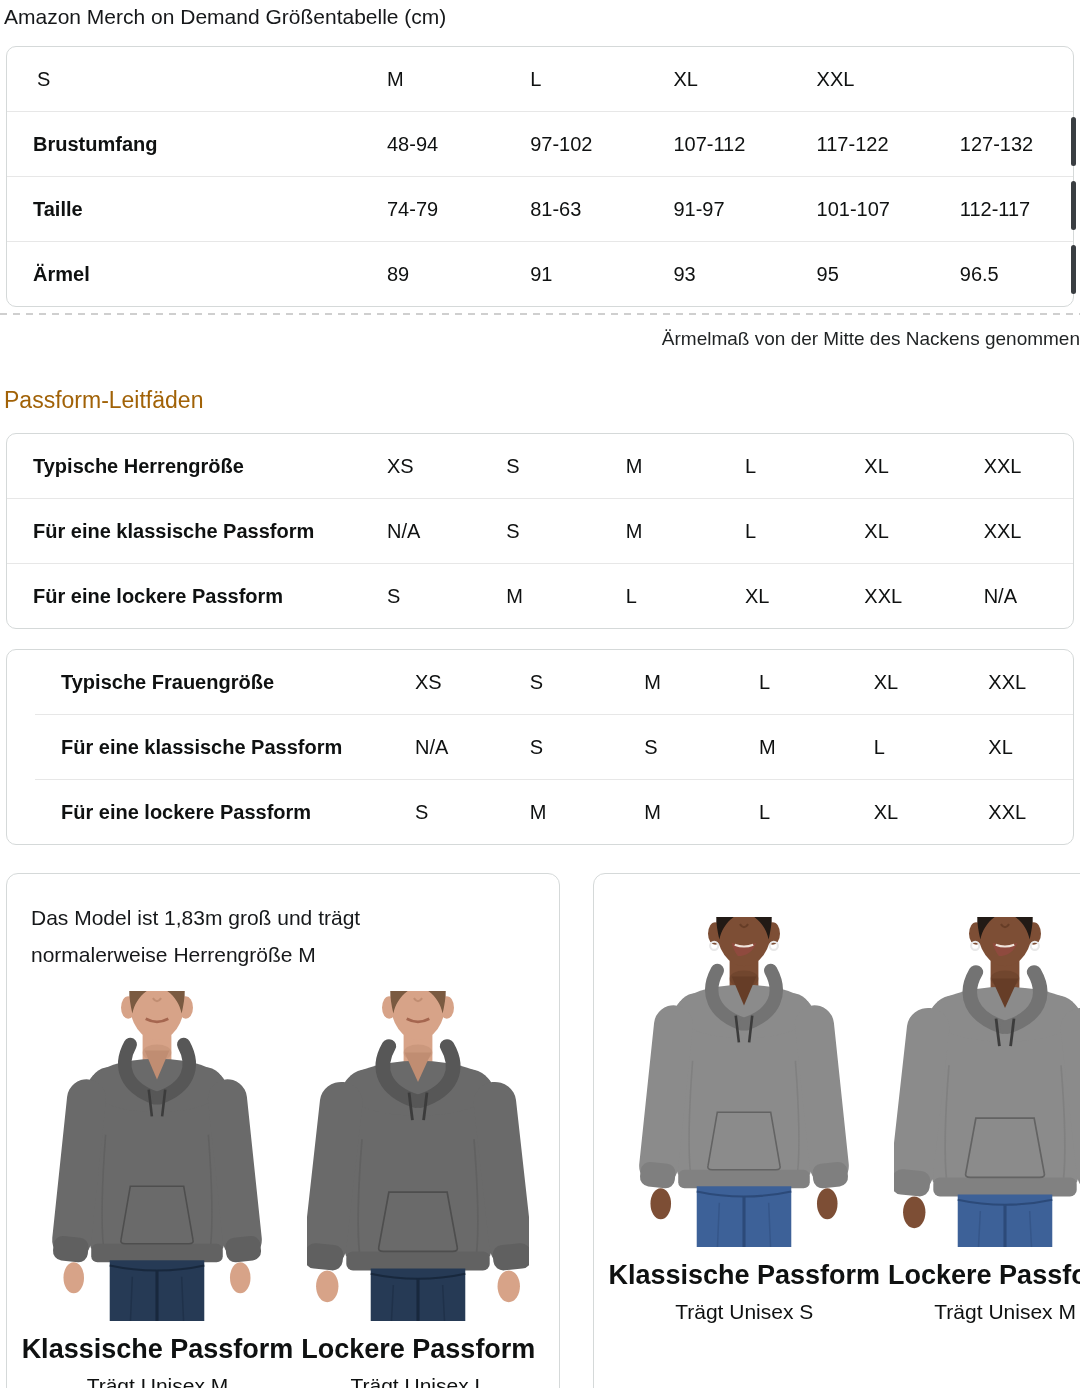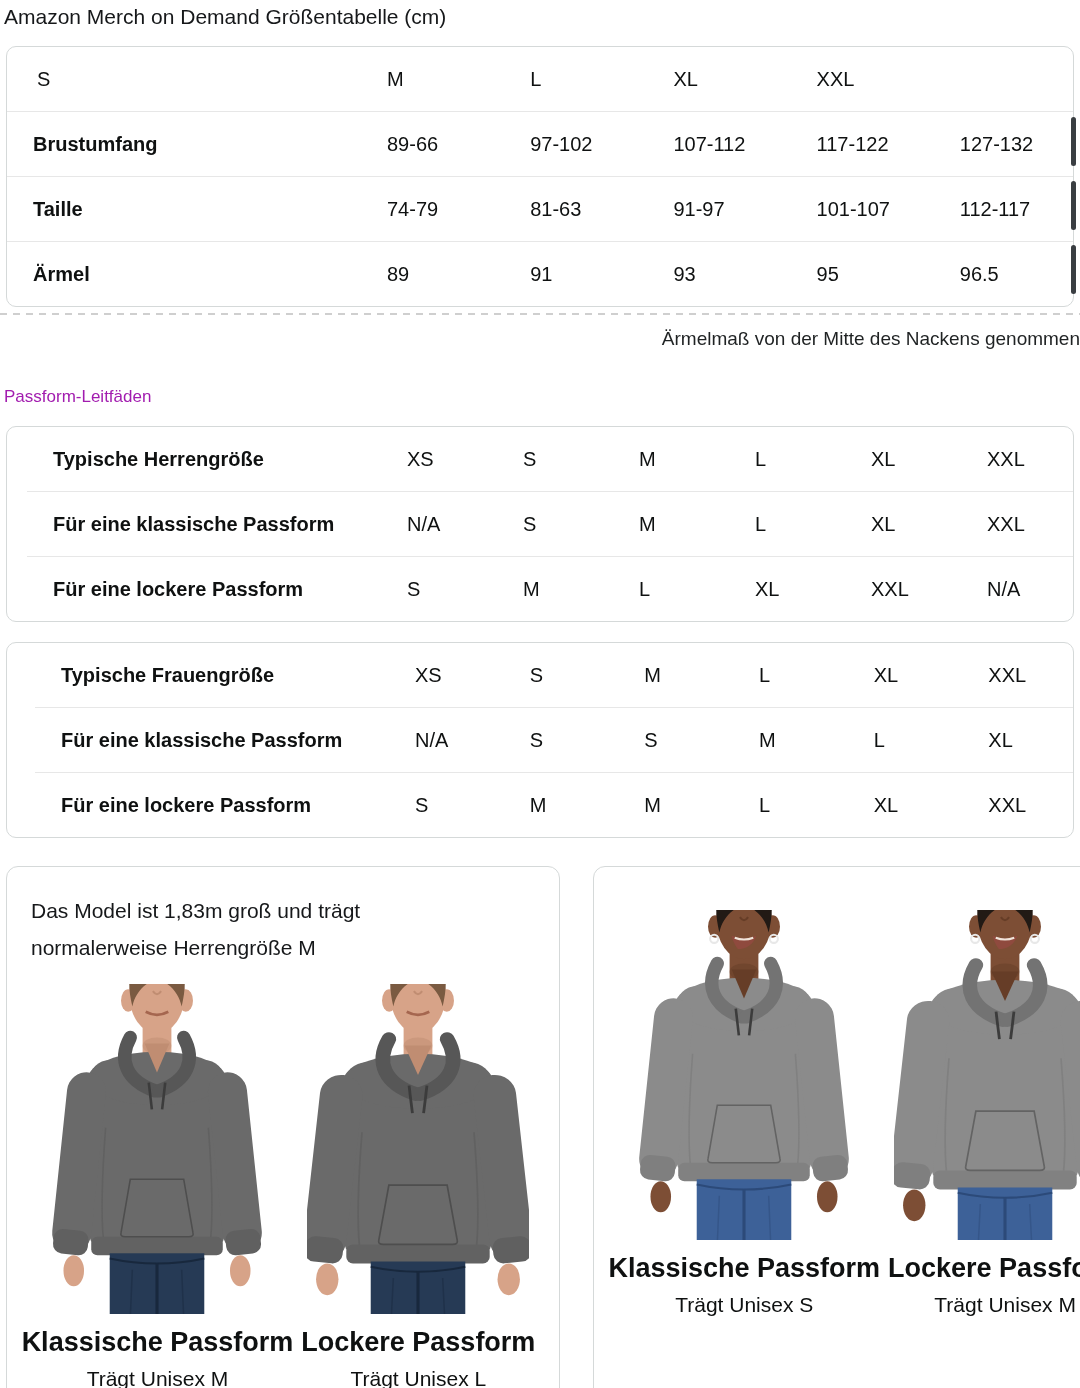--- a/index.html
+++ b/index.html
@@ -11,22 +11,22 @@
   .trow{display:grid;align-items:center;height:64px;}
   .t5 .trow{grid-template-columns:350px repeat(5,1fr);}
   .t6 .trow{grid-template-columns:350px repeat(6,1fr);}
   .sep{border-top:1px solid #e7e7e7;}
   .tlabel{font-weight:700;font-size:20px;padding-left:26px;white-space:nowrap;}
   .tval{font-size:20px;padding-left:30px;white-space:nowrap;}
   .scrollbar{position:absolute;right:-3px;width:5px;height:49px;background:#3a3e42;border-radius:2.5px;}
   .dashed{height:2px;margin-top:6px;
           background:repeating-linear-gradient(90deg,#cfcfcf 0 7px,transparent 7px 13px);}
   .note{font-size:19px;margin:13px 0 0 4px;color:#1f2223;text-align:right;}
-  .subheading{font-size:17px;font-weight:400;margin:37px 16px 0 4px;color:#a21caf;}
-  #mens-table{margin-top:19px;padding-left:20px;}
+  .subheading{font-size:23px;font-weight:400;margin:37px 16px 0 4px;color:#a16207;}
+  #mens-table{margin-top:19px;}
   #womens-table{margin-top:20px;padding-left:28px;}
   .cards{display:flex;gap:33px;margin:28px 6px 8px 6px;}
   .card{flex:1;border:1px solid #d5d9d9;border-radius:12px;padding:25px 14px 18px 24px;
         background:#fff;box-sizing:border-box;}
   .card-desc{font-size:21px;line-height:37px;color:#16181a;max-width:470px;}
   .figures{display:flex;justify-content:center;gap:8px;margin-top:18px;}
   .figure-col{display:flex;flex-direction:column;align-items:center;flex:1;min-width:0;}
   .model-photo{width:222px;height:330px;}
   .model-photo svg{display:block;}
   .fit-label{font-weight:700;font-size:27px;margin-top:13px;text-align:center;white-space:nowrap;}
@@ -45,21 +45,21 @@
     <div class="scrollbar" style="top:198px"></div>
   <div class="trow">
         <div class="tval">S</div>
         <div class="tval">M</div>
         <div class="tval">L</div>
         <div class="tval">XL</div>
         <div class="tval">XXL</div>
       </div>
       <div class="trow sep">
         <div class="tlabel">Brustumfang</div>
-        <div class="tval">89-66</div>
+        <div class="tval">48-94</div>
         <div class="tval">97-102</div>
         <div class="tval">107-112</div>
         <div class="tval">117-122</div>
         <div class="tval">127-132</div>
       </div>
       <div class="trow sep">
         <div class="tlabel">Taille</div>
         <div class="tval">74-79</div>
         <div class="tval">81-63</div>
         <div class="tval">91-97</div>

